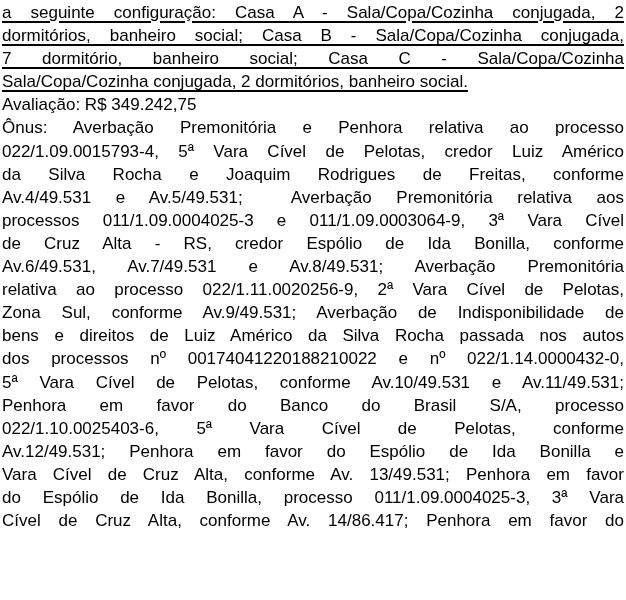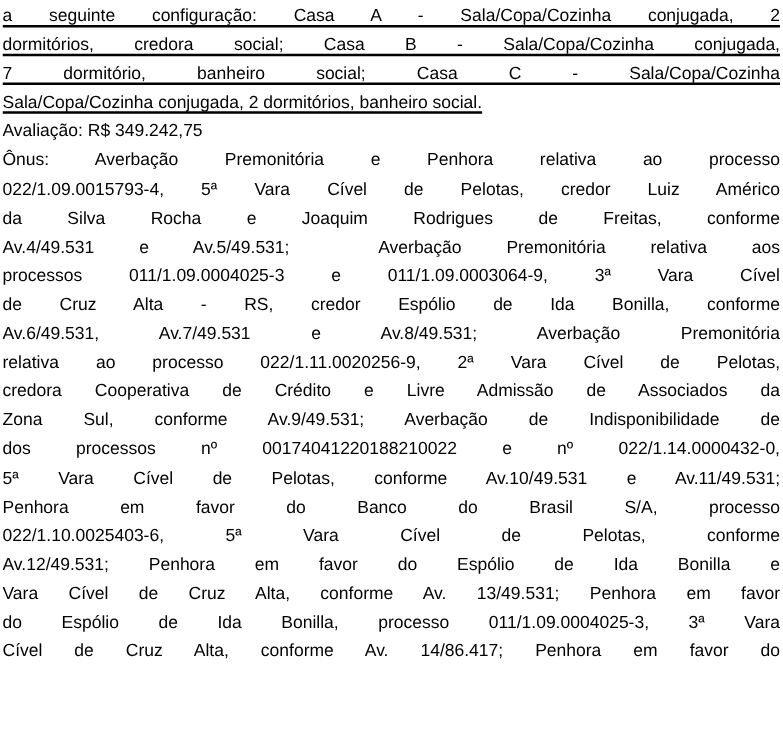--- a/index.html
+++ b/index.html
@@ -11,21 +11,21 @@
     height: 600px;
     overflow: hidden;
     background: #ffffff;
   }
   #doc {
     box-sizing: border-box;
     width: 626px;
     height: 600px;
     padding: 1px 2px 0 2px;
     font-family: "Liberation Sans", sans-serif;
-    font-size: 14px;
+    font-size: 17px;
     line-height: 23.1px;
     color: #000000;
     font-stretch: normal;
   }
   .para {
     margin: 0;
     padding: 0;
   }
   .line {
     text-align: justify;
@@ -43,38 +43,38 @@
     text-underline-offset: 2.5px;
   }
 </style>
 </head>
 <body style="background: rgb(255, 255, 255);">
 
 <main>
   <div id="doc" style="color: rgb(0, 0, 0);">
       <div class="para u">
         <div class="line">a seguinte configuração: Casa A - Sala/Copa/Cozinha conjugada, 2</div>
-        <div class="line">dormitórios, credora social; Casa B - Sala/Copa/Cozinha conjugada,</div>
+        <div class="line">dormitórios, banheiro social; Casa B - Sala/Copa/Cozinha conjugada,</div>
         <div class="line">7 dormitório, banheiro social; Casa C - Sala/Copa/Cozinha</div>
         <div class="line pl">Sala/Copa/Cozinha conjugada, 2 dormitórios, banheiro social.</div>
       </div>
       <div class="para">
         <div class="line pl">Avaliação: R$ 349.242,75</div>
       </div>
       <div class="para">
         <div class="line">Ônus: Averbação Premonitória e Penhora relativa ao processo</div>
         <div class="line">022/1.09.0015793-4, 5ª Vara Cível de Pelotas, credor Luiz Américo</div>
         <div class="line">da Silva Rocha e Joaquim Rodrigues de Freitas, conforme</div>
         <div class="line">Av.4/49.531 e Av.5/49.531;&nbsp; Averbação Premonitória relativa aos</div>
         <div class="line">processos 011/1.09.0004025-3 e 011/1.09.0003064-9, 3ª Vara Cível</div>
         <div class="line">de Cruz Alta - RS, credor Espólio de Ida Bonilla, conforme</div>
         <div class="line">Av.6/49.531, Av.7/49.531 e Av.8/49.531; Averbação Premonitória</div>
         <div class="line">relativa ao processo 022/1.11.0020256-9, 2ª Vara Cível de Pelotas,</div>
-        <div class="line">credora Cooperativa de Crédito e Livre Admissão de Associados da</div>
         <div class="line">Zona Sul, conforme Av.9/49.531; Averbação de Indisponibilidade de</div>
+        <div class="line">bens e direitos de Luiz Américo da Silva Rocha passada nos autos</div>
         <div class="line">dos processos nº 00174041220188210022 e nº 022/1.14.0000432-0,</div>
         <div class="line">5ª Vara Cível de Pelotas, conforme Av.10/49.531 e Av.11/49.531;</div>
         <div class="line">Penhora em favor do Banco do Brasil S/A, processo</div>
         <div class="line">022/1.10.0025403-6, 5ª Vara Cível de Pelotas, conforme</div>
         <div class="line">Av.12/49.531; Penhora em favor do Espólio de Ida Bonilla e</div>
         <div class="line">Vara Cível de Cruz Alta, conforme Av. 13/49.531; Penhora em favor</div>
         <div class="line">do Espólio de Ida Bonilla, processo 011/1.09.0004025-3, 3ª Vara</div>
         <div class="line">Cível de Cruz Alta, conforme Av. 14/86.417; Penhora em favor do</div>
       </div>
     </div>

